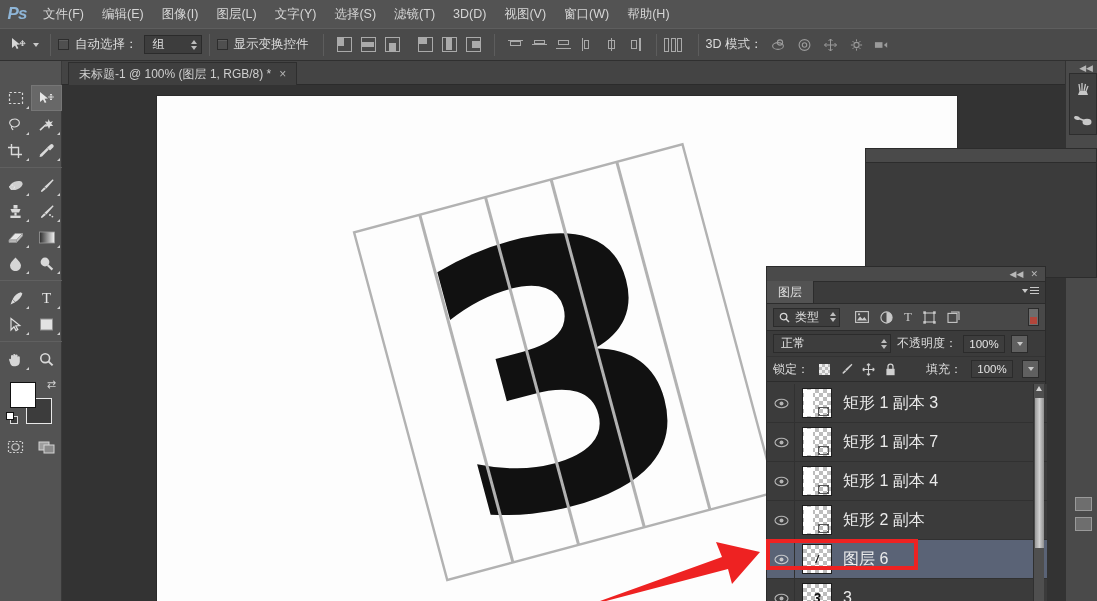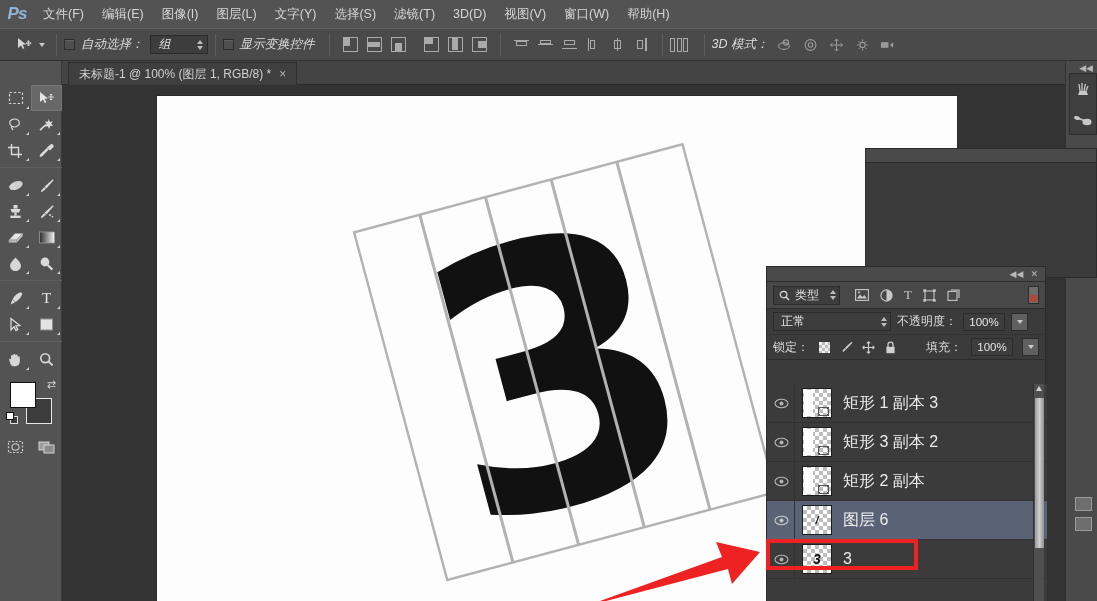--- a/index.html
+++ b/index.html
@@ -23,21 +23,21 @@
   }
   .menu-item{
     padding:0 9px; height:28px; line-height:28px; color:#d6d6d6; font-size:12.5px;
     white-space:nowrap; cursor:default;
   }
 
   
   .optionsbar{
     position:absolute; left:0; top:28px; width:1097px; height:33px;
     background:#4a4a4a; border-top:1px solid #5e5e5e; border-bottom:1px solid #303030;
-    display:flex; align-items:center; padding-left:12px;font-style:italic;
+    display:flex; align-items:center; padding-left:6px;
   }
   .opt-tool{
     display:flex; align-items:center; gap:3px; padding:0 4px;
   }
   .tri-down{
     width:0;height:0;border-left:3.5px solid transparent;border-right:3.5px solid transparent;
     border-top:4px solid #c9c9c9; margin-left:4px;
   }
   .vsep{ width:1px; height:22px; background:#3b3b3b; border-right:1px solid #5d5d5d; margin:0 7px; }
   .chk{
@@ -644,20 +644,31 @@
     <div class="pbody"></div>
   </div>
 
   <div class="layers">
 
     <div class="lp-titlebar">
       <span>◀◀</span>
       <span>✕</span>
     </div>
 
+    <div class="lp-tabs">
+      <div class="lp-tab">图层</div>
+      <div class="lp-menu">
+        <span class="tri-down" style="margin:0"></span>
+        <span class="bars">
+            <i></i>
+            <i></i>
+            <i></i>
+          </span>
+      </div>
+    </div>
 
     <div class="lp-filter">
       <div class="filt-combo">
         <svg width="11" height="11" viewBox="0 0 11 11">
           <circle cx="4.6" cy="4.6" r="3.3" fill="none" stroke="#d8d8d8" stroke-width="1.2"></circle>
           <path d="M7 7 L10 10" stroke="#d8d8d8" stroke-width="1.4"></path>
         </svg>
         <span>类型</span>
         <span class="spin">
             <i class="up"></i>
@@ -764,40 +775,58 @@
         </div>
         <div class="thumb">
           <span class="bar"></span>
           <span class="vecbadge">
               <i style="left:-1px;top:-1px"></i>
               <i style="right:-1px;top:-1px"></i>
               <i style="left:-1px;bottom:-1px"></i>
               <i style="right:-1px;bottom:-1px"></i>
             </span>
         </div>
-        <div class="lname">矩形 3 副本 2</div>
-      </div>
-
+        <div class="lname">矩形 1 副本 7</div>
+      </div>
 
       <div class="lrow">
         <div class="eye">
           <svg width="15" height="11" viewBox="0 0 15 11">
               <ellipse cx="7.5" cy="5.5" rx="6.5" ry="4.2" fill="none" stroke="#c9c9c9" stroke-width="1.1"></ellipse>
               <circle cx="7.5" cy="5.5" r="2" fill="#c9c9c9"></circle>
             </svg>
         </div>
         <div class="thumb">
           <span class="bar"></span>
           <span class="vecbadge">
               <i style="left:-1px;top:-1px"></i>
               <i style="right:-1px;top:-1px"></i>
               <i style="left:-1px;bottom:-1px"></i>
               <i style="right:-1px;bottom:-1px"></i>
             </span>
         </div>
+        <div class="lname">矩形 1 副本 4</div>
+      </div>
+
+      <div class="lrow">
+        <div class="eye">
+          <svg width="15" height="11" viewBox="0 0 15 11">
+              <ellipse cx="7.5" cy="5.5" rx="6.5" ry="4.2" fill="none" stroke="#c9c9c9" stroke-width="1.1"></ellipse>
+              <circle cx="7.5" cy="5.5" r="2" fill="#c9c9c9"></circle>
+            </svg>
+        </div>
+        <div class="thumb">
+          <span class="bar"></span>
+          <span class="vecbadge">
+              <i style="left:-1px;top:-1px"></i>
+              <i style="right:-1px;top:-1px"></i>
+              <i style="left:-1px;bottom:-1px"></i>
+              <i style="right:-1px;bottom:-1px"></i>
+            </span>
+        </div>
         <div class="lname">矩形 2 副本</div>
       </div>
 
       <div class="lrow sel">
         <div class="eye">
           <svg width="15" height="11" viewBox="0 0 15 11">
               <ellipse cx="7.5" cy="5.5" rx="6.5" ry="4.2" fill="none" stroke="#d8d8d8" stroke-width="1.1"></ellipse>
               <circle cx="7.5" cy="5.5" r="2" fill="#d8d8d8"></circle>
             </svg>
         </div>

